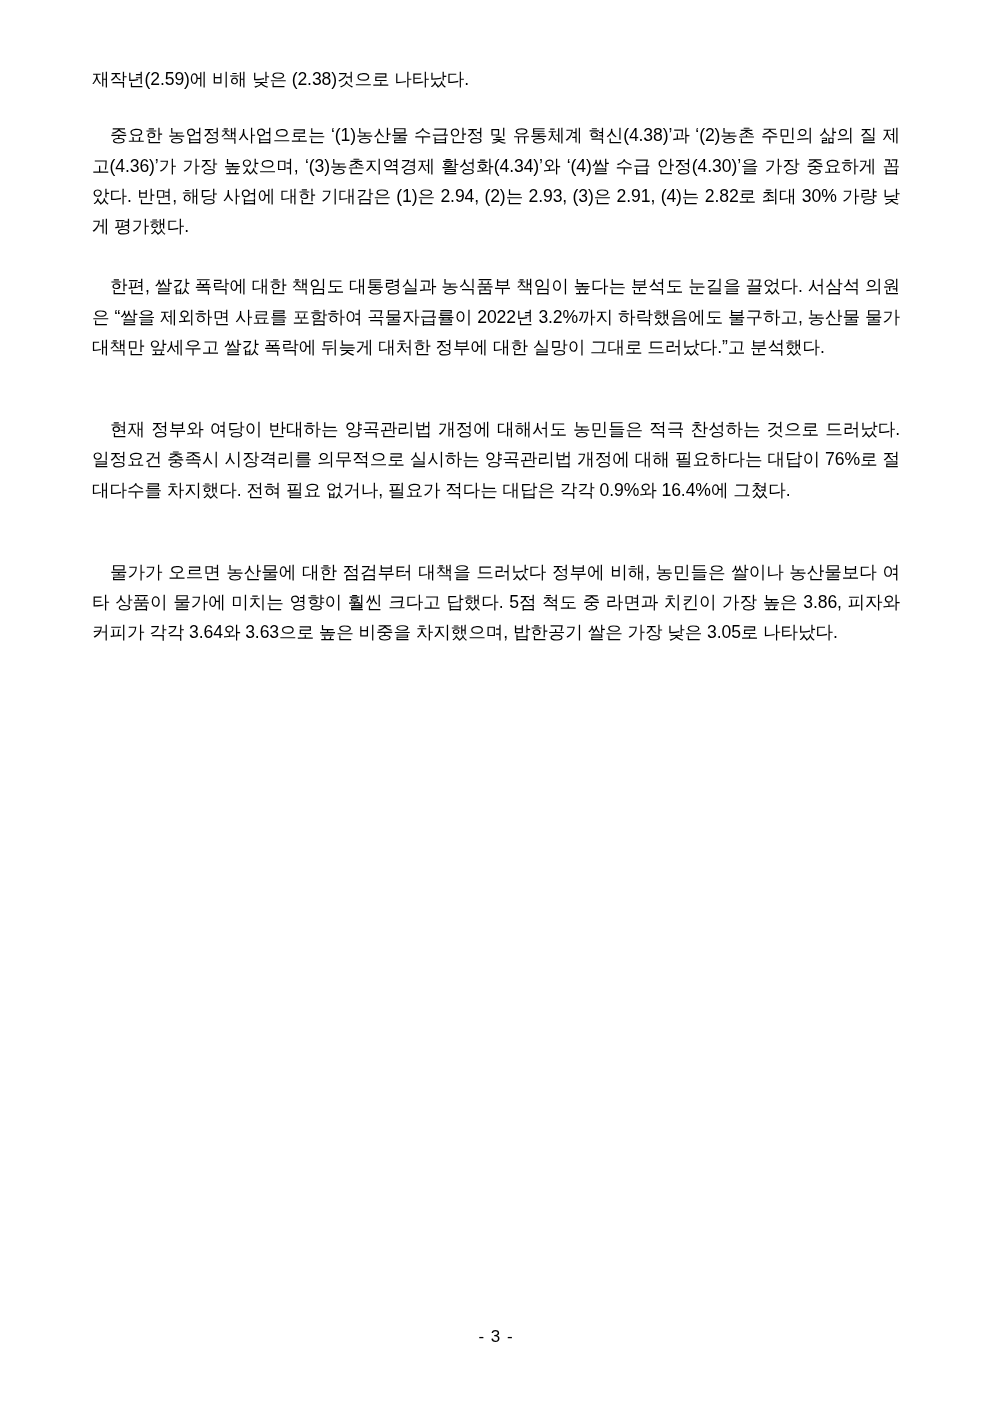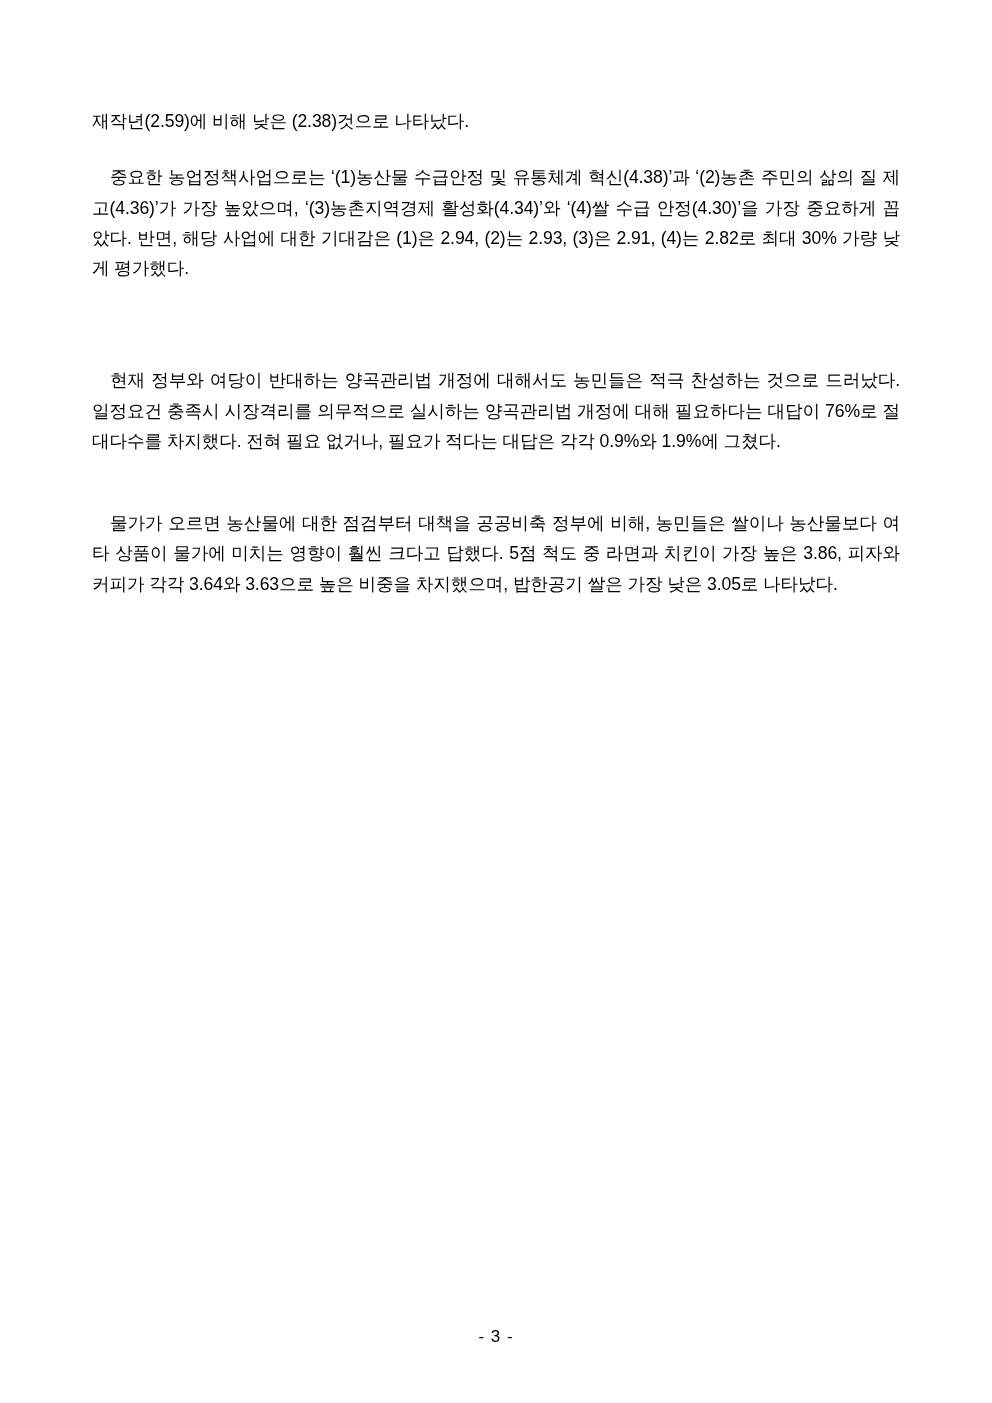--- a/index.html
+++ b/index.html
@@ -10,21 +10,21 @@
   body {
     font-family: "Liberation Sans", sans-serif;
     color: #000000;
   }
   .page {
     position: relative;
     width: 992px;
     height: 1403px;
     background: #ffffff;
     box-sizing: border-box;
-    padding: 106px 92px 0 92px;
+    padding: 64px 92px 0 92px;
     overflow: hidden;
   }
   .doc-body {
     font-size: 17.6px;
     line-height: 1.72;
     text-align: justify;
     text-justify: inter-character;
     letter-spacing: -0.1px;
   }
   p {
@@ -66,31 +66,32 @@
 
     <p class="para no-indent">재작년(2.59)에 비해 낮은 (2.38)것으로 나타났다.</p>
 
     <div class="gap"></div>
 
     <p class="para">중요한 농업정책사업으로는 ‘(1)농산물 수급안정 및 유통체계 혁신(4.38)’과 ‘(2)농촌 주민의 삶의 질 제고(4.36)’가 가장 높았으며, ‘(3)농촌지역경제 활성화(4.34)’와 ‘(4)쌀 수급 안정(4.30)’을 가장 중요하게 꼽았다. 반면, 해당 사업에 대한 기대감은 (1)은 2.94, (2)는 2.93, (3)은 2.91, (4)는 2.82로 최대 30% 가량 낮게 평가했다.</p>
 
     <div class="gap-lg"></div>
 
 
+    <p class="para">한편, 쌀값 폭락에 대한 책임도 대통령실과 농식품부 책임이 높다는 분석도 눈길을 끌었다. 서삼석 의원은 “쌀을 제외하면 사료를 포함하여 곡물자급률이 2022년 3.2%까지 하락했음에도 불구하고, 농산물 물가 대책만 앞세우고 쌀값 폭락에 뒤늦게 대처한 정부에 대한 실망이 그대로 드러났다.”고 분석했다.</p>
 
     <div class="gap"></div>
 
 
     <div class="gap"></div>
 
-    <p class="para">현재 정부와 여당이 반대하는 양곡관리법 개정에 대해서도 농민들은 적극 찬성하는 것으로 드러났다. 일정요건 충족시 시장격리를 의무적으로 실시하는 양곡관리법 개정에 대해 필요하다는 대답이 76%로 절대다수를 차지했다. 전혀 필요 없거나, 필요가 적다는 대답은 각각 0.9%와 1.9%에 그쳤다.</p>
+    <p class="para">현재 정부와 여당이 반대하는 양곡관리법 개정에 대해서도 농민들은 적극 찬성하는 것으로 드러났다. 일정요건 충족시 시장격리를 의무적으로 실시하는 양곡관리법 개정에 대해 필요하다는 대답이 76%로 절대다수를 차지했다. 전혀 필요 없거나, 필요가 적다는 대답은 각각 0.9%와 16.4%에 그쳤다.</p>
 
     <div class="gap"></div>
 
 
     <div class="gap"></div>
 
-    <p class="para">물가가 오르면 농산물에 대한 점검부터 대책을 공공비축 정부에 비해, 농민들은 쌀이나 농산물보다 여타 상품이 물가에 미치는 영향이 훨씬 크다고 답했다. 5점 척도 중 라면과 치킨이 가장 높은 3.86, 피자와 커피가 각각 3.64와 3.63으로 높은 비중을 차지했으며, 밥한공기 쌀은 가장 낮은 3.05로 나타났다.</p>
+    <p class="para">물가가 오르면 농산물에 대한 점검부터 대책을 드러났다 정부에 비해, 농민들은 쌀이나 농산물보다 여타 상품이 물가에 미치는 영향이 훨씬 크다고 답했다. 5점 척도 중 라면과 치킨이 가장 높은 3.86, 피자와 커피가 각각 3.64와 3.63으로 높은 비중을 차지했으며, 밥한공기 쌀은 가장 낮은 3.05로 나타났다.</p>
 
   </div>
 
   <div class="footer">- 3 -</div>
 </div>
 
 </body></html>

